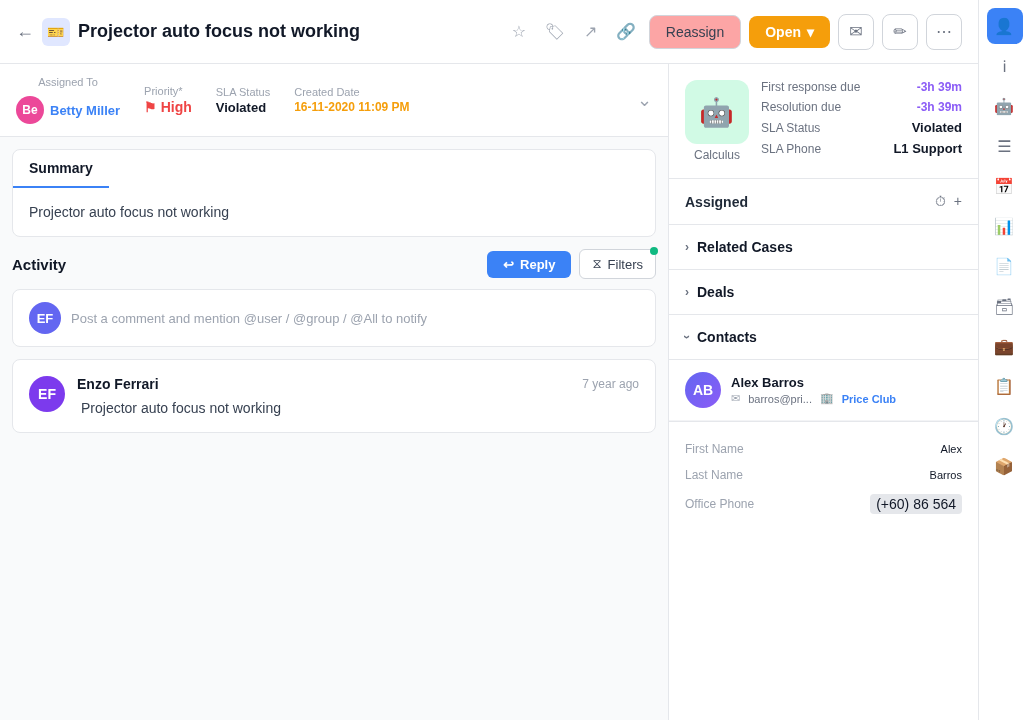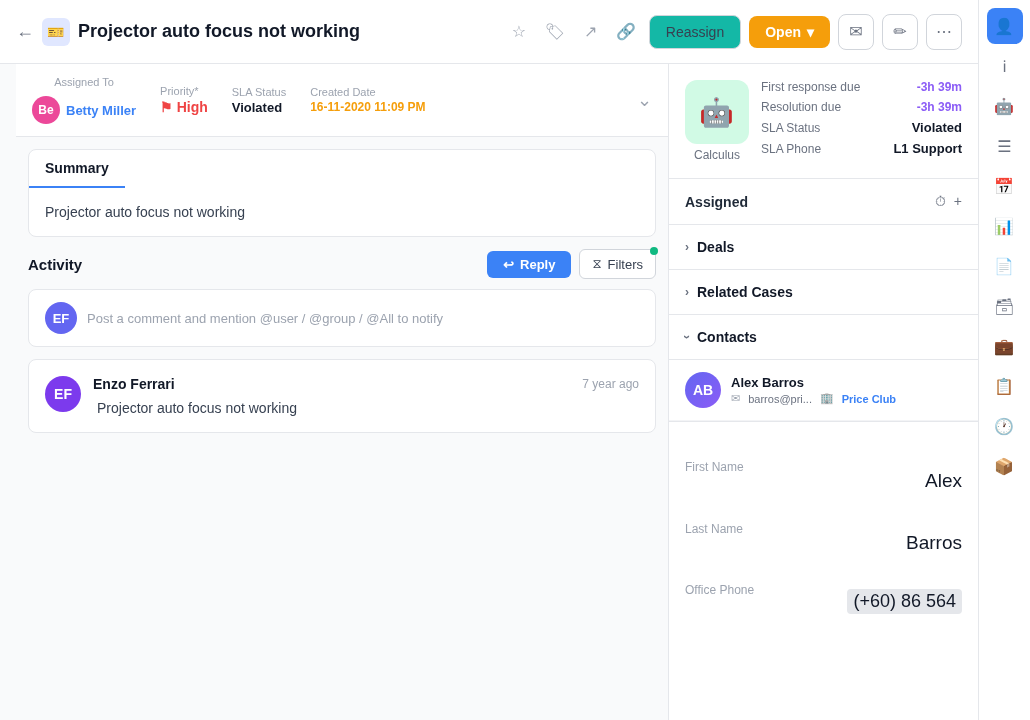--- a/index.html
+++ b/index.html
@@ -75,21 +75,21 @@
       cursor: pointer;
       font-size: 16px;
       width: 28px; height: 28px;
       display: flex; align-items: center; justify-content: center;
     }
     .header-right-actions {
       display: flex; align-items: center; gap: 8px;
     }
     .btn-reassign {
       border: 1px solid #d1d5db;
-      background: #14b8a6;
+      background: #fca5a5;
       color: #374151;
       padding: 8px 16px;
       border-radius: 8px;
       cursor: pointer;
       font-size: 14px;
       font-weight: 500;
     }
     .btn-open {
       background: #f59e0b;
       color: #fff;
@@ -119,21 +119,20 @@
       overflow: hidden;
     }
 
     
     .left-panel {
       flex: 1;
       display: flex;
       flex-direction: column;
       overflow-y: auto;
       background: #f9fafb;
-      padding-left: 16px;
     }
 
     
     .info-bar {
       background: #fff;
       border-bottom: 1px solid #e5e7eb;
       padding: 12px 16px;
       display: flex;
       align-items: center;
       gap: 24px;
@@ -345,22 +344,22 @@
     .contact-name { font-size: 13px; font-weight: 700; color: #111827; }
     .contact-details { display: flex; gap: 8px; align-items: center; margin-top: 2px; }
     .contact-email { font-size: 11px; color: #6b7280; }
     .contact-company { font-size: 11px; color: #3b82f6; font-weight: 600; }
 
     
     .key-fields-section { padding: 14px 16px 0; }
     .key-fields-title { font-size: 14px; font-weight: 600; color: #111827; margin-bottom: 12px; }
     .kf-row { display: flex; align-items: center; justify-content: space-between; padding: 6px 0; }
     .kf-label { font-size: 12px; color: #9ca3af; }
-    .kf-value { font-size: 19px; color: #111827; font-weight: 500; margin-top: 28px; }
-    .kf-value-phone { font-size: 18px; color: #111827; background: #e5e7eb; padding: 2px 6px; border-radius: 4px; margin-top: 23px; }
+    .kf-value { font-size: 11px; color: #111827; font-weight: 500; }
+    .kf-value-phone { font-size: 14px; color: #111827; background: #e5e7eb; padding: 2px 6px; border-radius: 4px; }
 
     
     ::-webkit-scrollbar { width: 4px; }
     ::-webkit-scrollbar-track { background: transparent; }
     ::-webkit-scrollbar-thumb { background: #d1d5db; border-radius: 4px; }
   </style>
 </head>
 <body>
 
 <div class="main-content">
@@ -503,28 +502,28 @@
         <span style="font-size:14px;font-weight:600;">Assigned</span>
         <div class="timelog-actions">
           <span>⏱</span>
           <span>+</span>
         </div>
       </div>
 
       <div class="rp-section">
         <div class="rp-section-header">
           <span class="chevron chevron-right"></span>
-          <span>Deals</span>
+          <span>Related Cases</span>
         </div>
       </div>
 
       <div class="rp-section">
         <div class="rp-section-header">
           <span class="chevron chevron-right"></span>
-          <span>Related Cases</span>
+          <span>Deals</span>
         </div>
       </div>
 
       <div class="contacts-section">
         <div class="contacts-header">
           <span class="chevron chevron-down"></span>
           <span>Contacts</span>
         </div>
         <div class="contact-card">
           <div class="contact-avatar">

